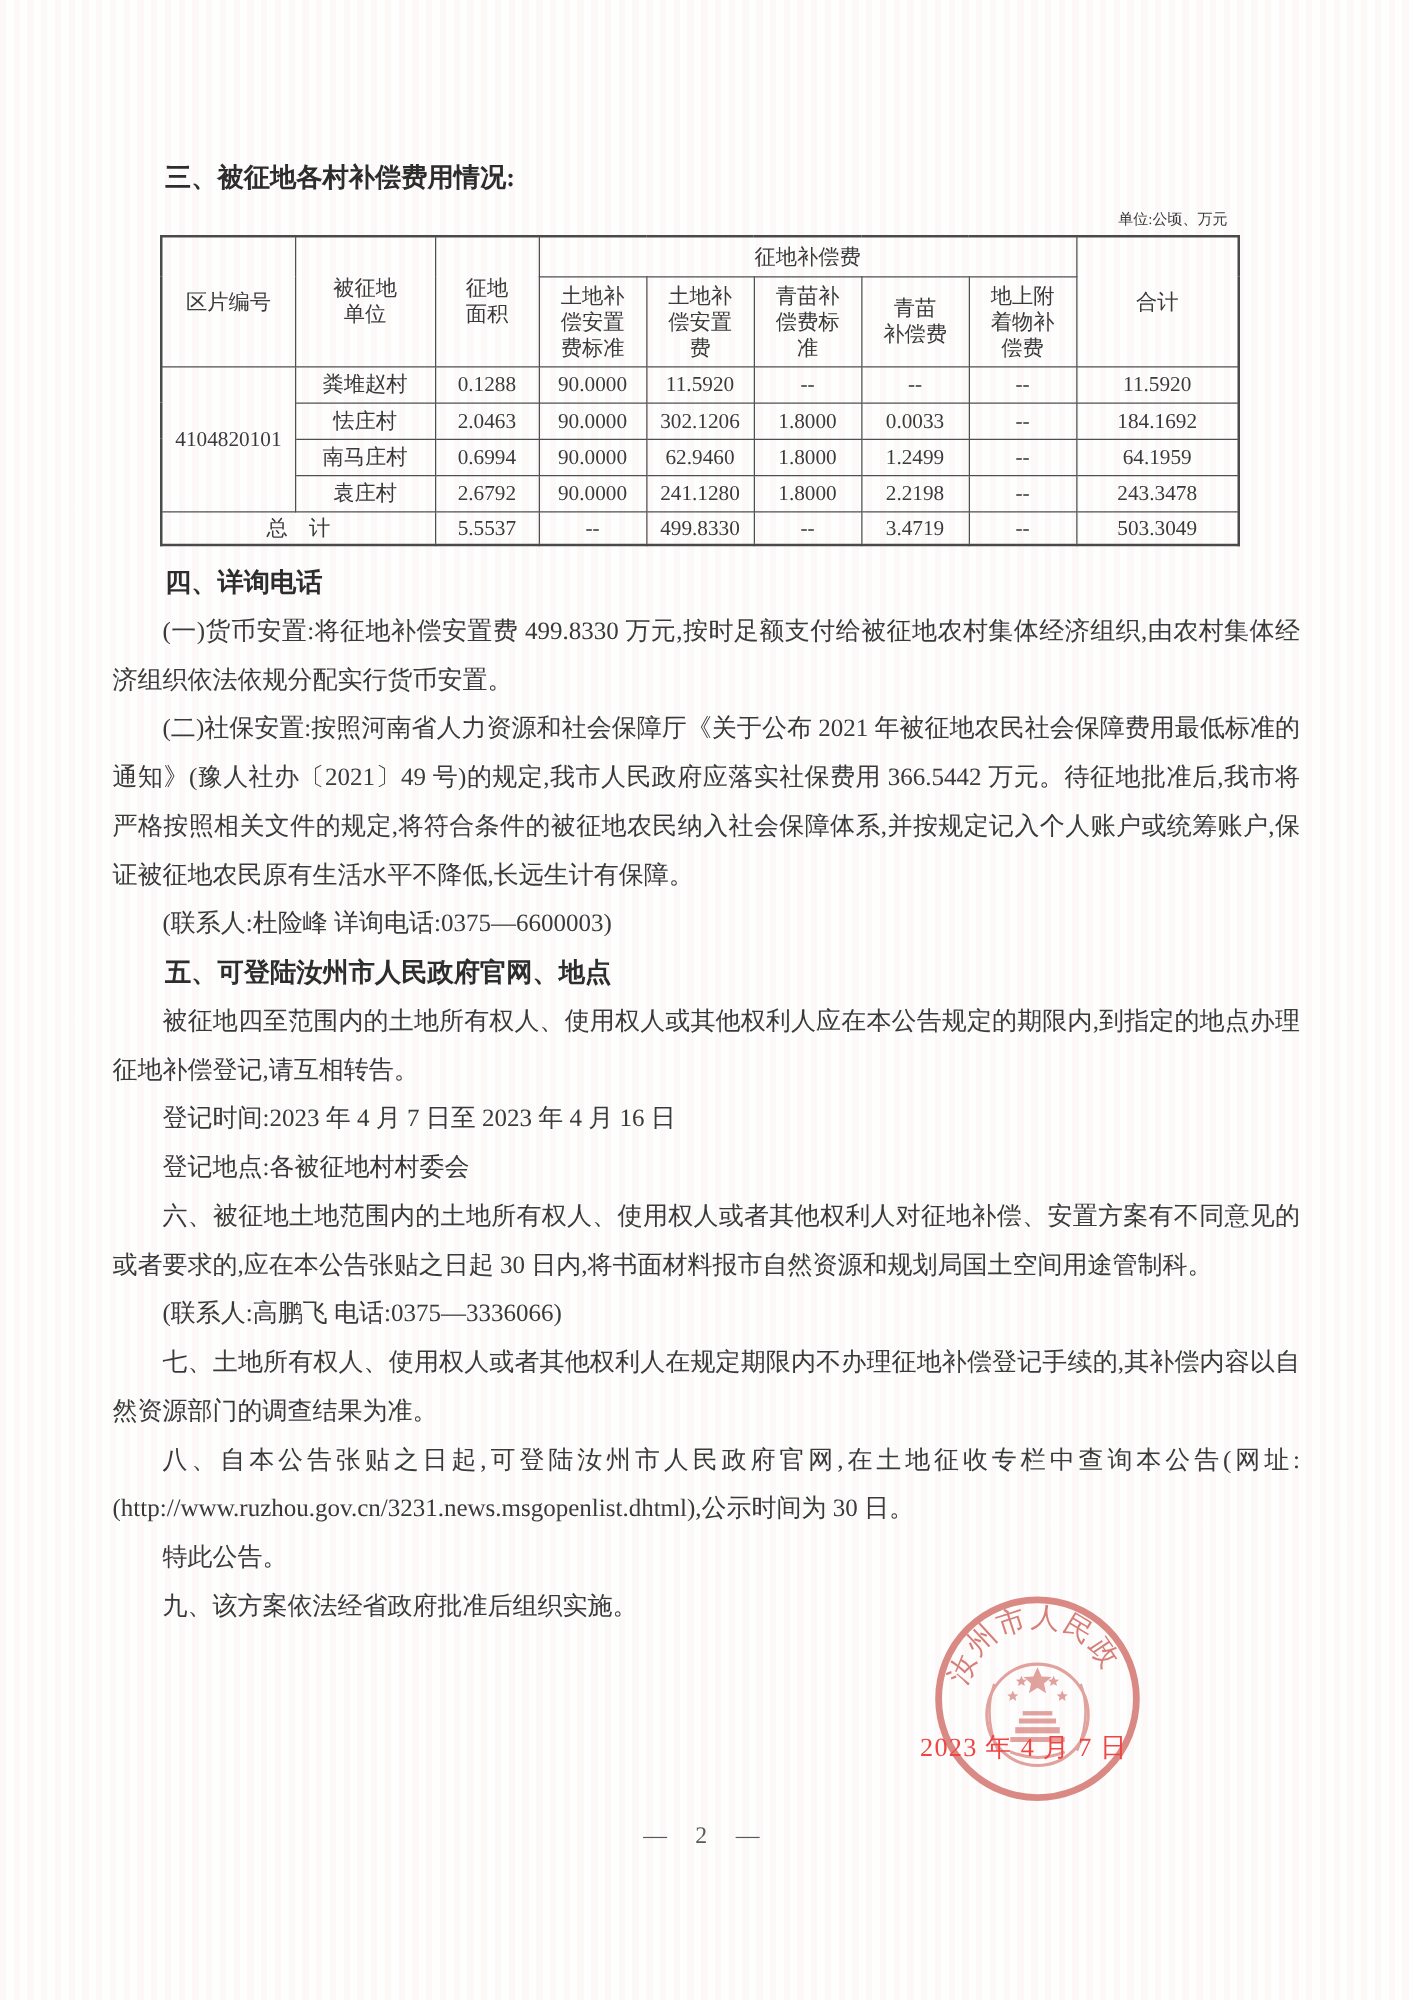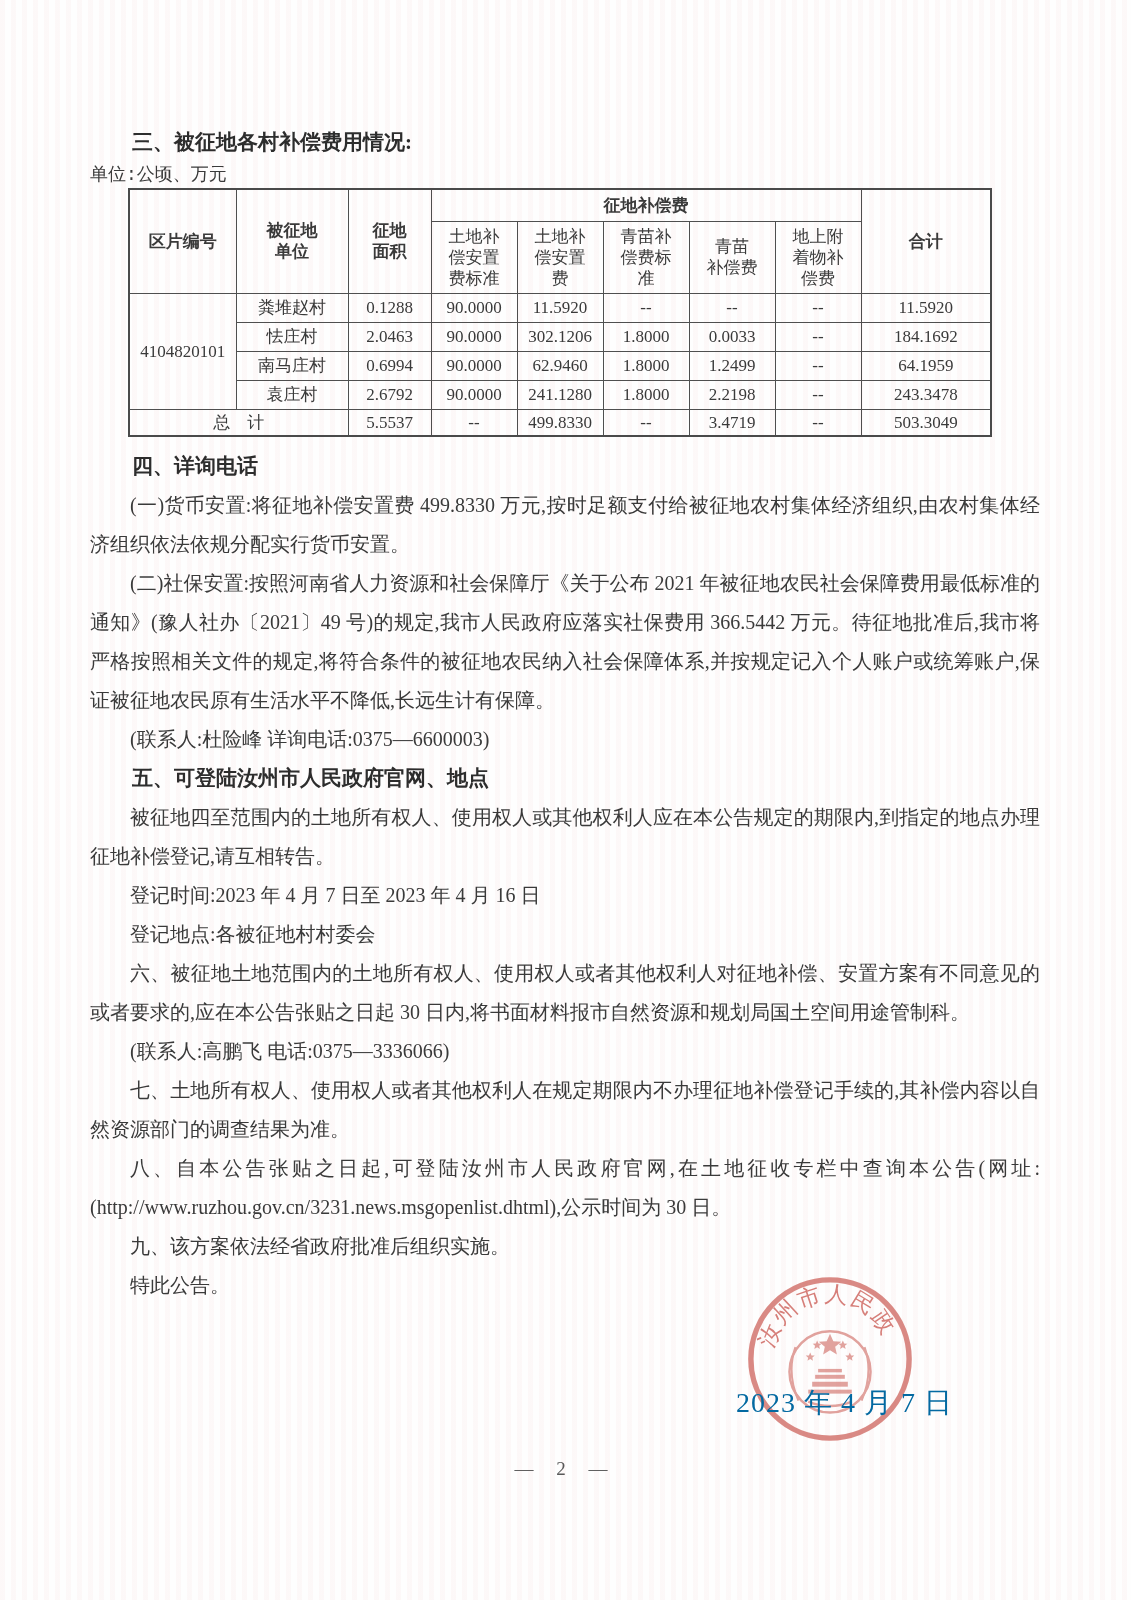--- a/index.html
+++ b/index.html
@@ -25,47 +25,47 @@
   .content {
     position:absolute; left:90px; top:123px; width:950px;
     font-size:20px; line-height:39px; text-align:justify;
   }
   .sec-heading {
     font-weight:bold; color:#2d2d2d; font-size:21px;
     text-indent:2em; text-align:left;
   }
   .para { text-indent:2em; }
   .unit-note {
-    text-align:left; font-size:18px; line-height:26px;
-    padding-right:58px; text-indent:0;font-family:Liberation Mono, monospace;
+    text-align:right; font-size:12px; line-height:26px;
+    padding-right:58px; text-indent:0;
   }
 
   table.comp {
     border-collapse:collapse; table-layout:fixed;
     width:862px; margin:0 0 10px 38px;
     font-size:17px; line-height:21px; text-align:center;
     border:2px solid #4a4a4a;
   }
   table.comp th, table.comp td {
     border:1px solid #4f4f4f;
     font-weight:normal; text-align:center; vertical-align:middle;
     padding:2px 2px; color:#3a3a3a;
   }
-  table.comp .h1 th { height:32px;font-weight:bold; }
+  table.comp .h1 th { height:32px; }
   table.comp .h2 th { white-space:pre-line; height:72px; }
   table.comp .dr td { height:29px;text-align:center; }
   table.comp .tr-total td { height:20px; }
 
   .seal-wrap {
     position:absolute; left:741px; top:1270px; width:178px; height:178px;
     opacity:0.88; pointer-events:none;
   }
   .date-line {
     position:absolute; left:736px; top:1384px;
-    font-size:28px; color:#0369a1; letter-spacing:1px;
+    font-size:21px; color:#ef4444; letter-spacing:1px;
   }
   .page-num {
     position:absolute; left:0; top:1458px; width:100%;
     text-align:center; font-size:19px; color:#595959; letter-spacing:9px;
   }
 </style>
 </head>
 <body>
 
 <div class="content">
@@ -176,23 +176,23 @@
   <div class="para">登记时间:2023 年 4 月 7 日至 2023 年 4 月 16 日</div>
   <div class="para">登记地点:各被征地村村委会</div>
 
   <div class="para">六、被征地土地范围内的土地所有权人、使用权人或者其他权利人对征地补偿、安置方案有不同意见的或者要求的,应在本公告张贴之日起 30 日内,将书面材料报市自然资源和规划局国土空间用途管制科。</div>
   <div class="para">(联系人:高鹏飞  电话:0375—3336066)</div>
 
   <div class="para">七、土地所有权人、使用权人或者其他权利人在规定期限内不办理征地补偿登记手续的,其补偿内容以自然资源部门的调查结果为准。</div>
 
   <div class="para">八、自本公告张贴之日起,可登陆汝州市人民政府官网,在土地征收专栏中查询本公告(网址:(http://www.ruzhou.gov.cn/3231.news.msgopenlist.dhtml),公示时间为 30 日。</div>
 
+  <div class="para">特此公告。</div>
+
   <div class="para">九、该方案依法经省政府批准后组织实施。</div>
-
-  <div class="para">特此公告。</div>
 
 </div>
 
 <div class="seal-wrap">
   <svg viewBox="0 0 180 180" width="178" height="178">
     <circle cx="90" cy="90" r="80" fill="none" stroke="#cb5a52" stroke-width="5.5" opacity="0.8"></circle>
     <path id="sealArc" d="M 32.9 79.9 A 58 58 0 0 1 147.1 79.9" fill="none"></path>
     <text font-size="23" fill="#c9554e" opacity="0.85" letter-spacing="2" font-family="Liberation Serif, serif">
       <textPath href="#sealArc">汝州市人民政府</textPath>
     </text>

